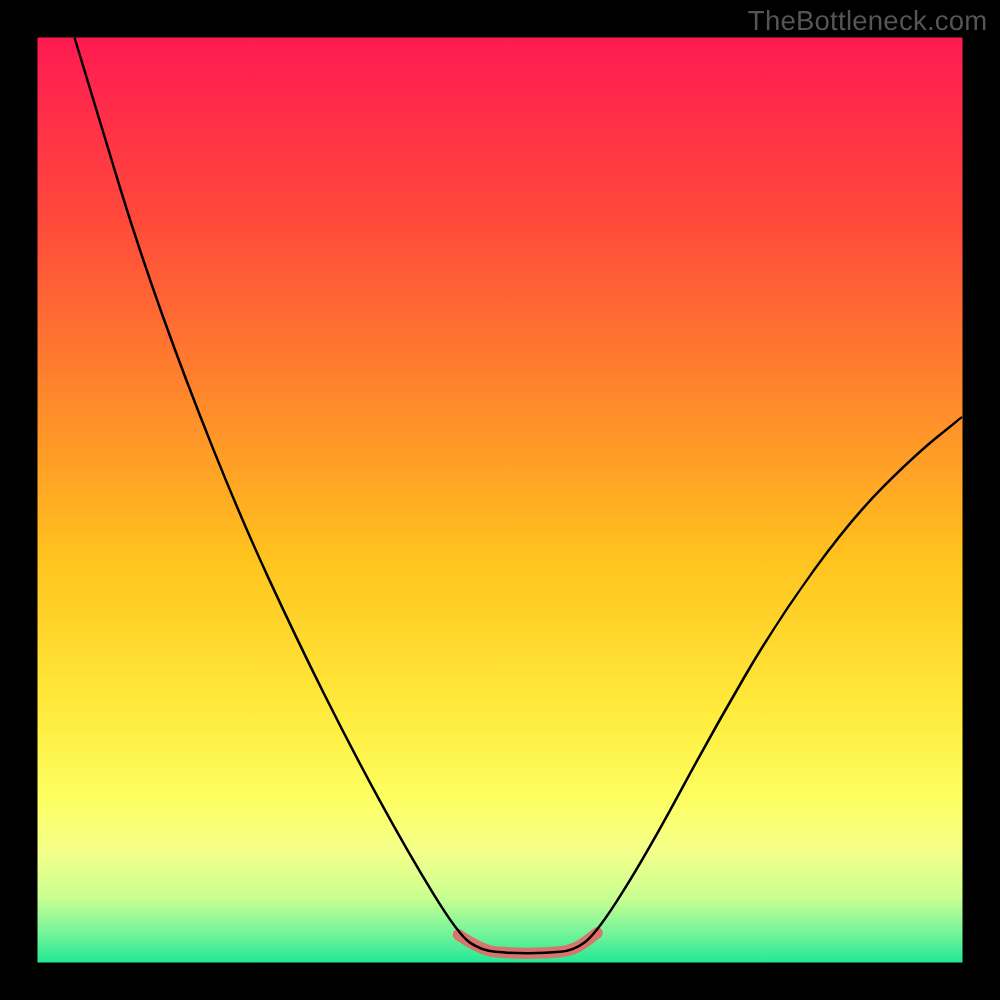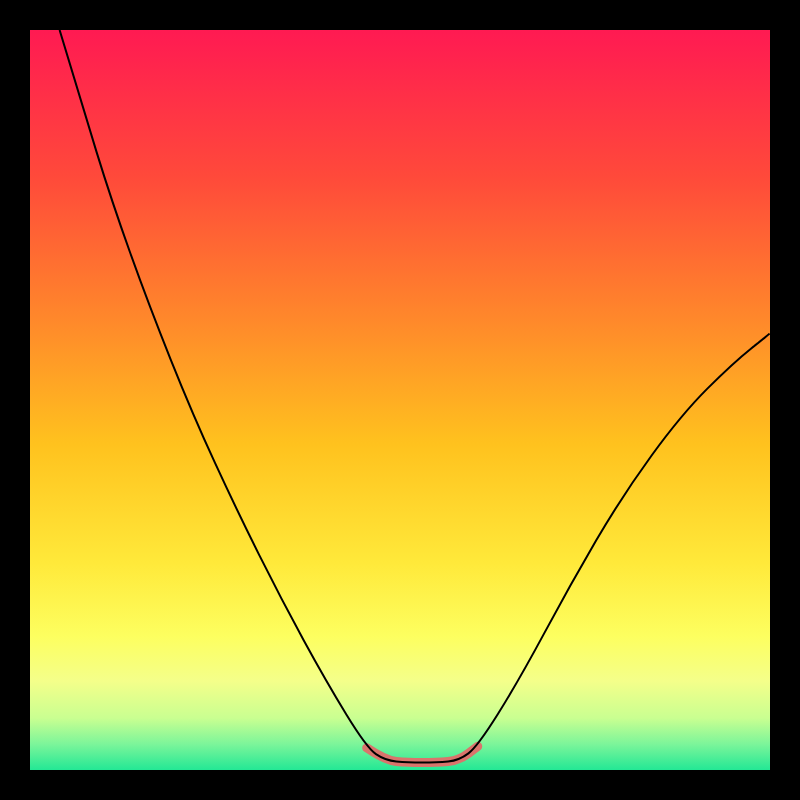--- a/index.html
+++ b/index.html
@@ -33,20 +33,21 @@
     top: 0;
     width: 800px;
     height: 800px;
     z-index: 10;
   }
 </style>
 </head>
 <body>
 
 <div class="frame">
+  <div class="watermark">TheBottleneck.com</div>
   <svg class="plot" viewBox="0 0 800 800" preserveAspectRatio="none">
     <defs>
       <linearGradient id="bg-grad" x1="0" y1="0" x2="0" y2="1">
           <stop offset="0%" stop-color="#ff1a52"></stop>
           <stop offset="20%" stop-color="#ff4a3a"></stop>
           <stop offset="40%" stop-color="#ff8b2a"></stop>
           <stop offset="56.00000000000001%" stop-color="#ffc21e"></stop>
           <stop offset="72%" stop-color="#ffe93a"></stop>
           <stop offset="82%" stop-color="#fdff60"></stop>
           <stop offset="88%" stop-color="#f4ff8a"></stop>

